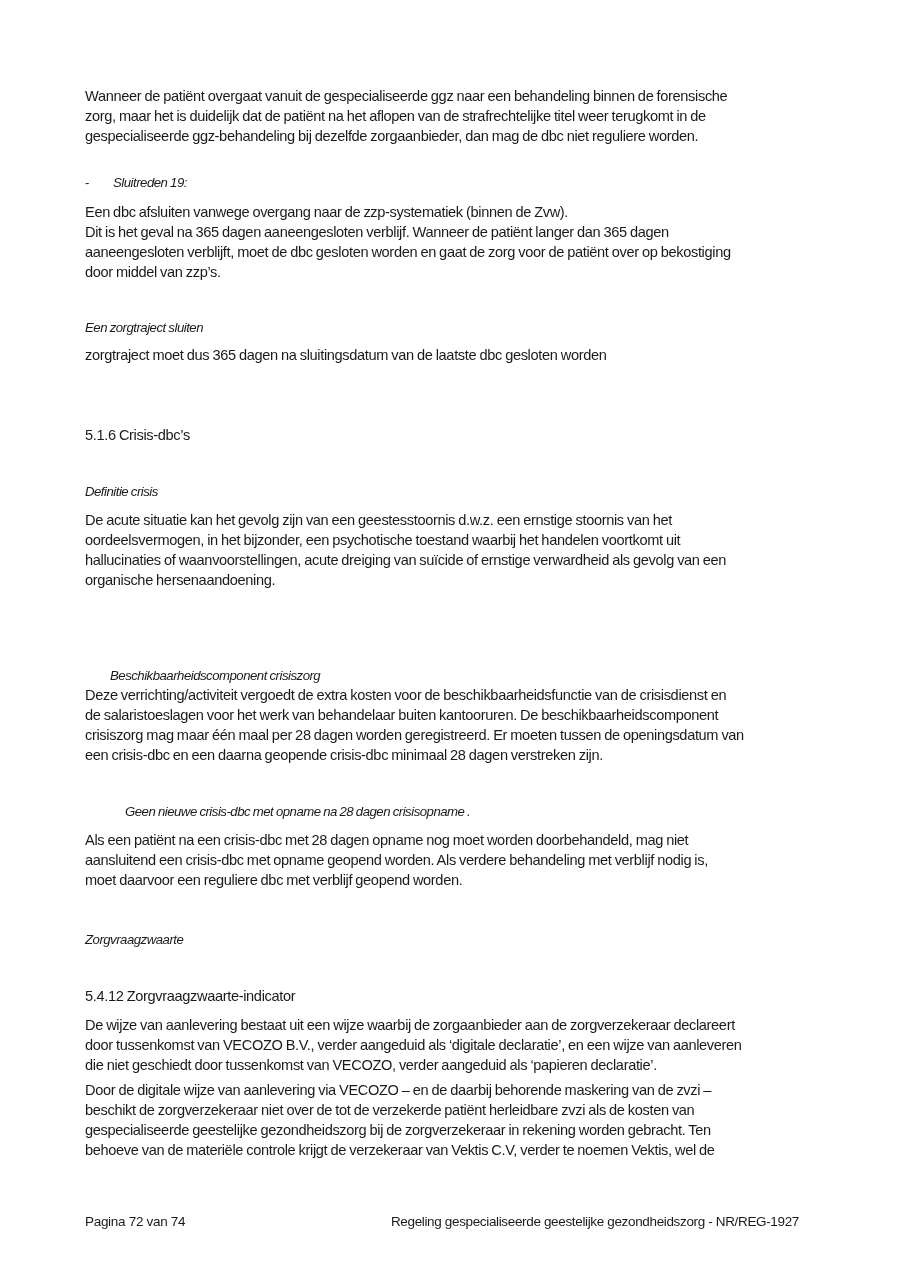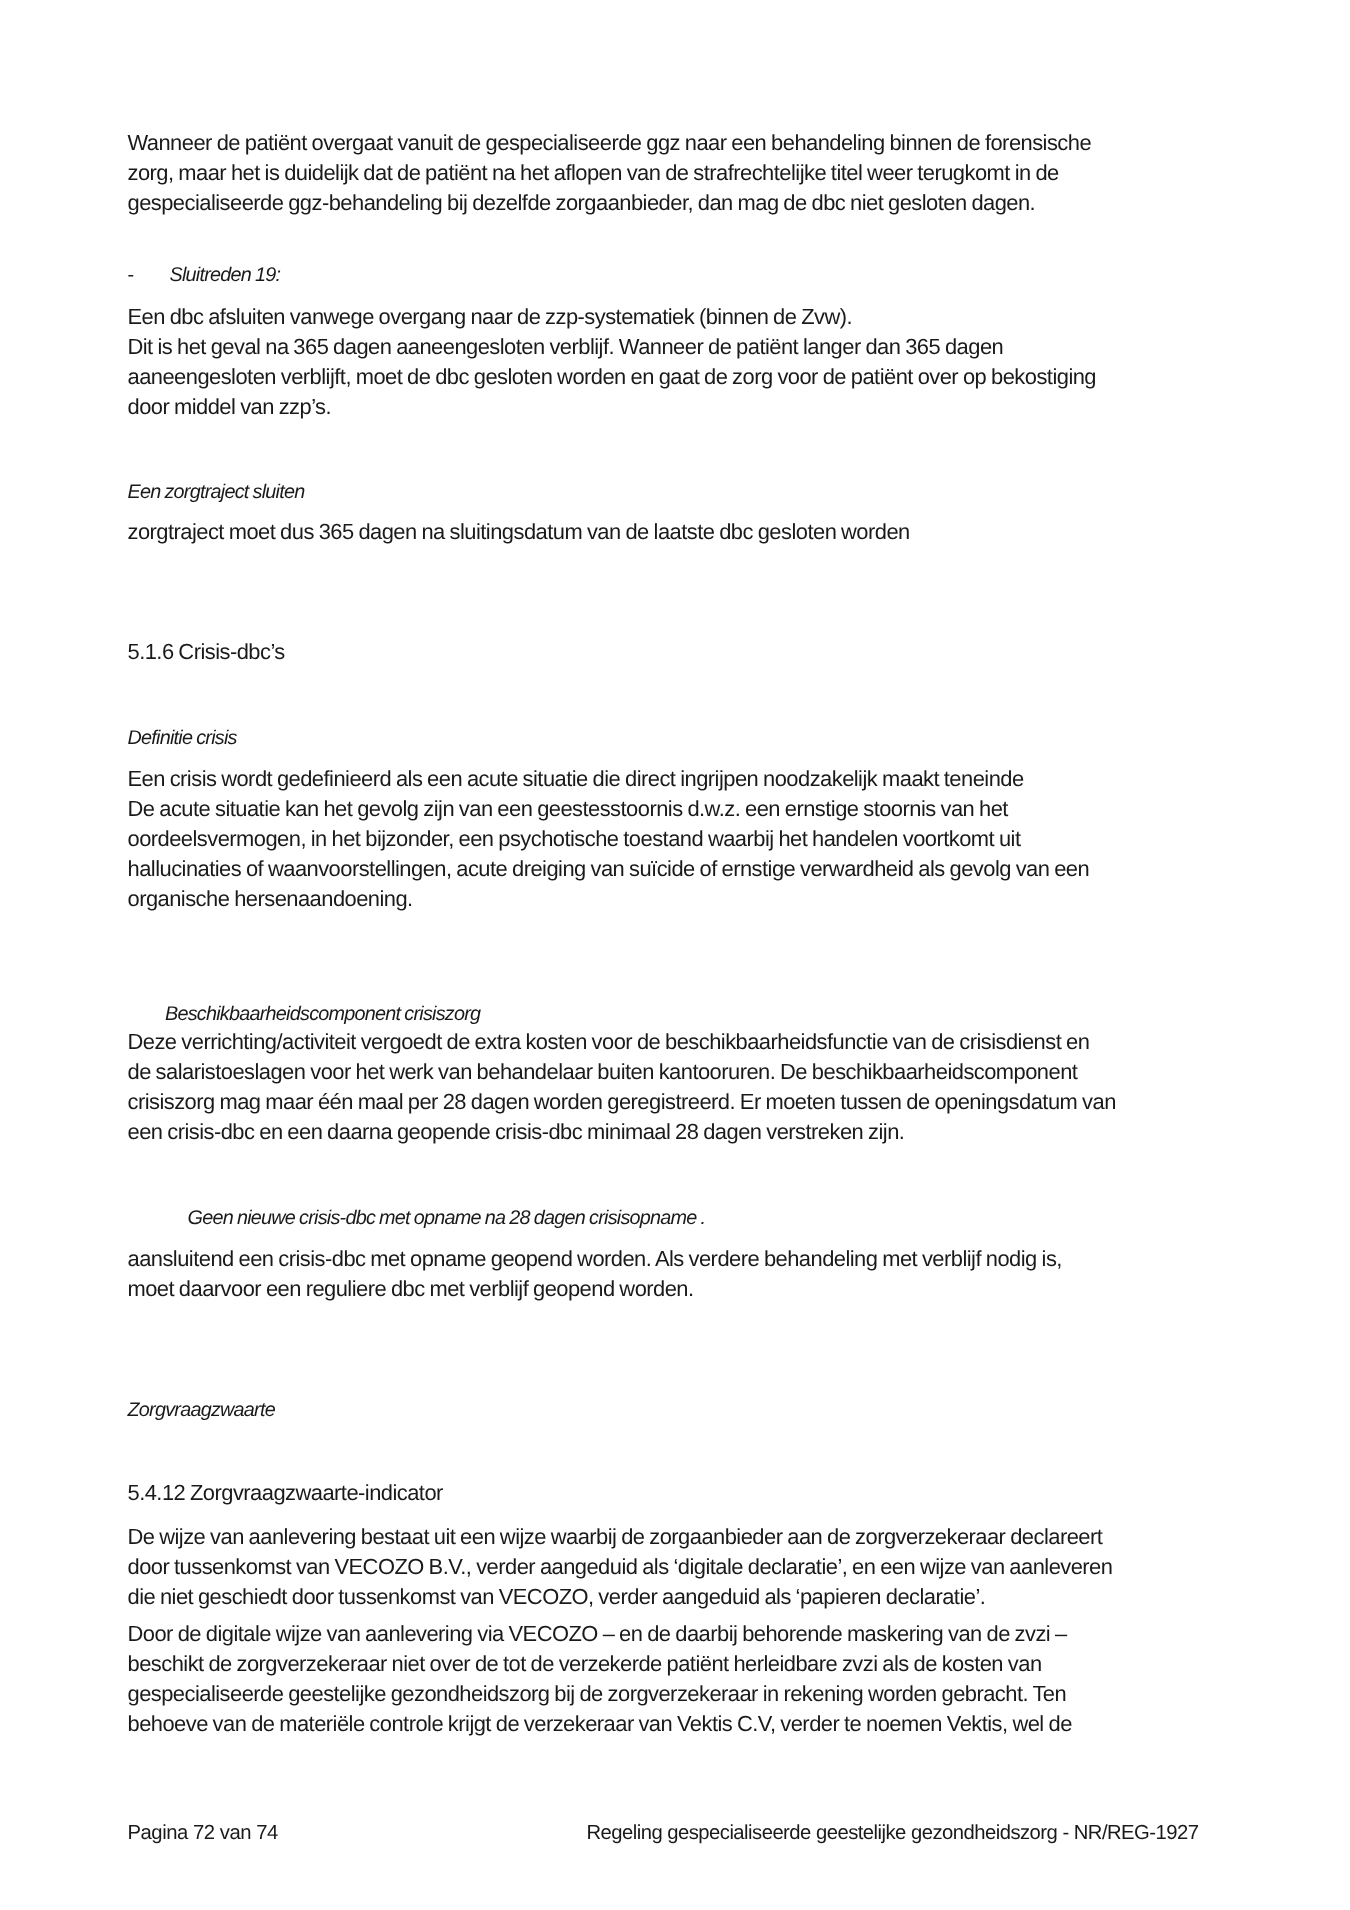--- a/index.html
+++ b/index.html
@@ -65,21 +65,21 @@
     }
   </style>
 </head>
 <body>
 
 <div class="page">
 
   <div class="blk" style="top:86px;">
     <span class="ln">Wanneer de patiënt overgaat vanuit de gespecialiseerde ggz naar een behandeling binnen de forensische</span>
     <span class="ln">zorg, maar het is duidelijk dat de patiënt na het aflopen van de strafrechtelijke titel weer terugkomt in de</span>
-    <span class="ln">gespecialiseerde ggz-behandeling bij dezelfde zorgaanbieder, dan mag de dbc niet gesloten dagen.</span>
+    <span class="ln">gespecialiseerde ggz-behandeling bij dezelfde zorgaanbieder, dan mag de dbc niet reguliere worden.</span>
   </div>
 
   <div class="blk ital" style="top:173px;">
     <span class="dash" style="font-style:normal;">-</span><span>Sluitreden 19:</span>
   </div>
 
   <div class="blk" style="top:202px;">
     <span class="ln">Een dbc afsluiten vanwege overgang naar de zzp-systematiek (binnen de Zvw).</span>
     <span class="ln">Dit is het geval na 365 dagen aaneengesloten verblijf. Wanneer de patiënt langer dan 365 dagen</span>
     <span class="ln">aaneengesloten verblijft, moet de dbc gesloten worden en gaat de zorg voor de patiënt over op bekostiging</span>
@@ -90,39 +90,39 @@
 
   <div class="blk" style="top:345px;">
     <span class="ln">zorgtraject moet dus 365 dagen na sluitingsdatum van de laatste dbc gesloten worden</span>
   </div>
 
   <div class="blk heading" style="top:425px;">5.1.6 Crisis-dbc’s</div>
 
   <div class="blk ital" style="top:482px;">Definitie crisis</div>
 
   <div class="blk" style="top:510px;">
-    <span class="ln">Een crisis wordt gedefinieerd als een acute situatie die direct ingrijpen noodzakelijk maakt teneinde</span>
     <span class="ln">De acute situatie kan het gevolg zijn van een geestesstoornis d.w.z. een ernstige stoornis van het</span>
     <span class="ln">oordeelsvermogen, in het bijzonder, een psychotische toestand waarbij het handelen voortkomt uit</span>
     <span class="ln">hallucinaties of waanvoorstellingen, acute dreiging van suïcide of ernstige verwardheid als gevolg van een</span>
     <span class="ln">organische hersenaandoening.</span>
   </div>
 
   <div class="blk ital" style="top:666px;margin-left:25px;">Beschikbaarheidscomponent crisiszorg</div>
 
   <div class="blk" style="top:685px;">
     <span class="ln">Deze verrichting/activiteit vergoedt de extra kosten voor de beschikbaarheidsfunctie van de crisisdienst en</span>
     <span class="ln">de salaristoeslagen voor het werk van behandelaar buiten kantooruren. De beschikbaarheidscomponent</span>
     <span class="ln">crisiszorg mag maar één maal per 28 dagen worden geregistreerd. Er moeten tussen de openingsdatum van</span>
     <span class="ln">een crisis-dbc en een daarna geopende crisis-dbc minimaal 28 dagen verstreken zijn.</span>
   </div>
 
   <div class="blk ital" style="top:802px;margin-left:40px;">Geen nieuwe crisis-dbc met opname na 28 dagen crisisopname .</div>
 
   <div class="blk" style="top:830px;">
+    <span class="ln">Als een patiënt na een crisis-dbc met 28 dagen opname nog moet worden doorbehandeld, mag niet</span>
     <span class="ln">aansluitend een crisis-dbc met opname geopend worden. Als verdere behandeling met verblijf nodig is,</span>
     <span class="ln">moet daarvoor een reguliere dbc met verblijf geopend worden.</span>
   </div>
 
   <div class="blk ital" style="top:930px;">Zorgvraagzwaarte</div>
 
   <div class="blk heading" style="top:986px;">5.4.12 Zorgvraagzwaarte-indicator</div>
 
   <div class="blk" style="top:1080px;">
     <span class="ln">Door de digitale wijze van aanlevering via VECOZO – en de daarbij behorende maskering van de zvzi –</span>

